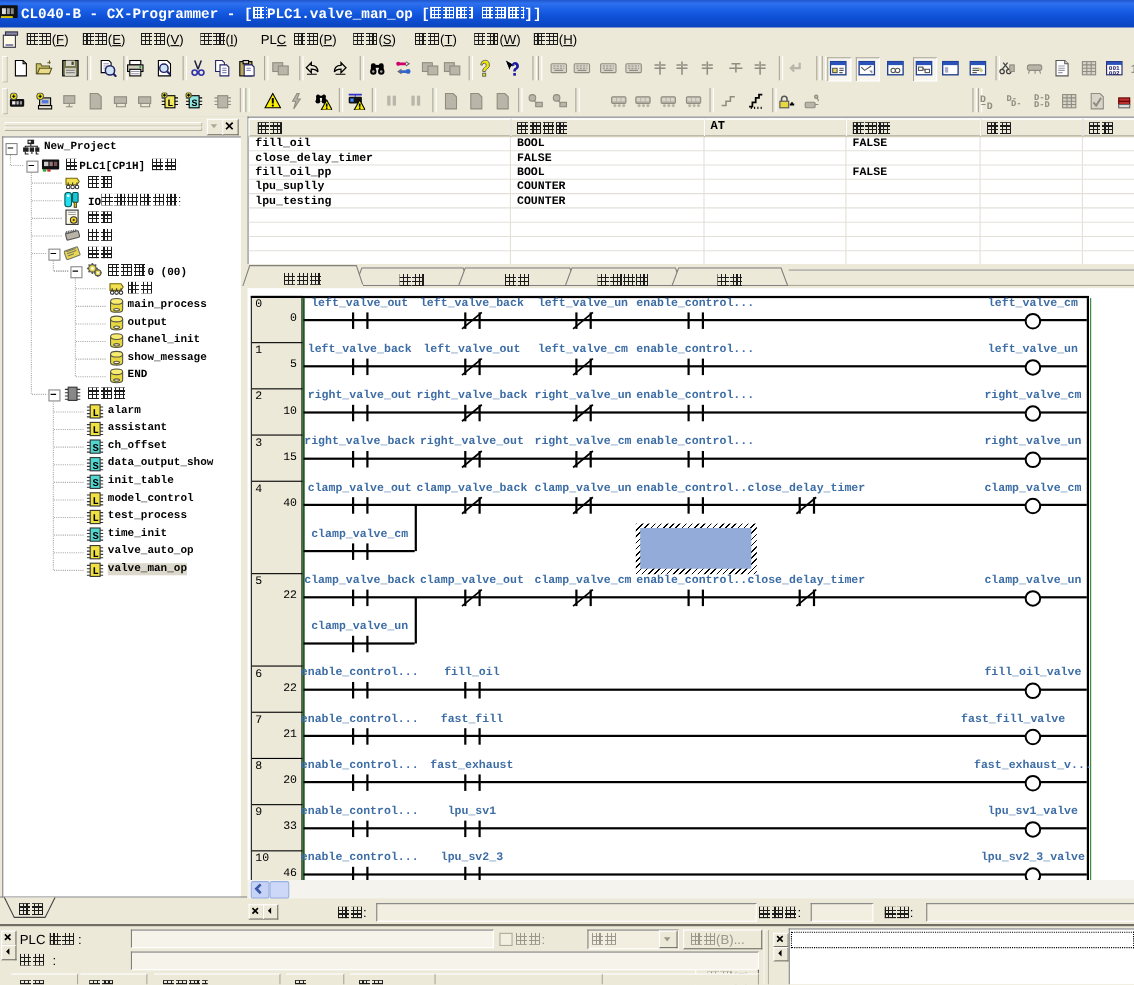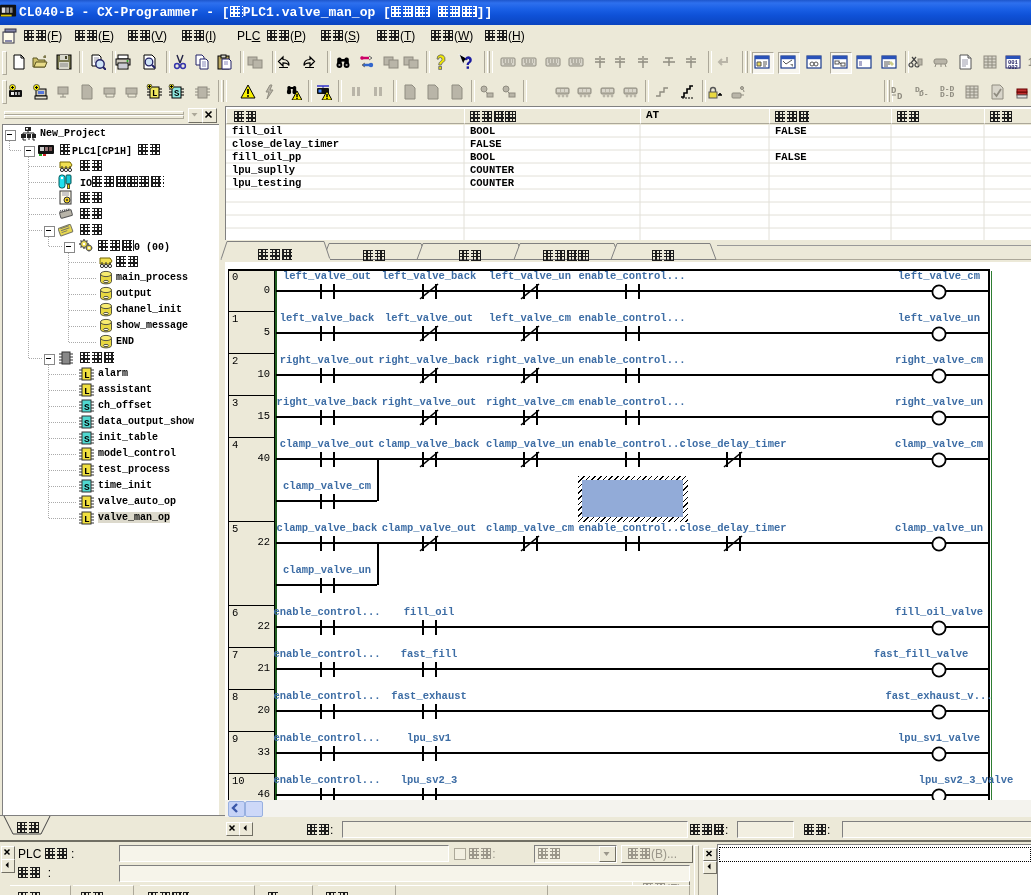--- a/index.html
+++ b/index.html
@@ -1004,21 +1004,21 @@
 <div class="a" style="left:4px;top:511px;width:46px;height:1px;background:#000"></div>
 <div class="a tlab" style="left:7px;top:513px;font-weight:normal;font-size:10.5px">10</div>
 <div class="a tlab" style="left:0;top:526px;width:45px;text-align:right;font-weight:normal;font-size:10.5px">46</div>
 <div class="wire" style="left:51px;top:532px;width:712px"></div>
 <div class="llab" style="left:102px;top:513px">enable_control...</div>
 <div class="vwire" style="left:95px;top:526px;height:15px"></div>
       <div class="vwire" style="left:108px;top:526px;height:15px"></div>
 <div class="llab" style="left:204px;top:513px">lpu_sv2_3</div>
 <div class="vwire" style="left:197px;top:526px;height:15px"></div>
       <div class="vwire" style="left:210px;top:526px;height:15px"></div>
-<div class="llab" style="left:741px;top:513px">lpu_sv2_3_valve</div>
+<div class="llab" style="left:714px;top:513px">lpu_sv2_3_valve</div>
 <svg class="a" style="left:706px;top:526px" width="16" height="16" viewBox="0 0 16 16">
         <circle cx="8" cy="8" r="6.6" fill="#fff" stroke="#000" stroke-width="1.8"></circle>
       </svg>
 <div class="a" style="left:353px;top:214px;width:110px;height:46px;
  background-image:repeating-linear-gradient(135deg,#000 0 1px,#fff 1px 4px);"></div>
 <div class="a" style="left:357px;top:218px;width:101px;height:37px;background:#92abd8;"></div>
 </div>
 <div class="a" style="left:225px;top:800px;width:806px;height:17px;background:#f4f3ee;">
  <div class="a" style="left:3px;top:1px;width:15px;height:14px;background:#c6d3f7;border:1px solid #98b0e0;border-radius:2px">
         <svg width="13" height="12" viewBox="0 0 13 12">

